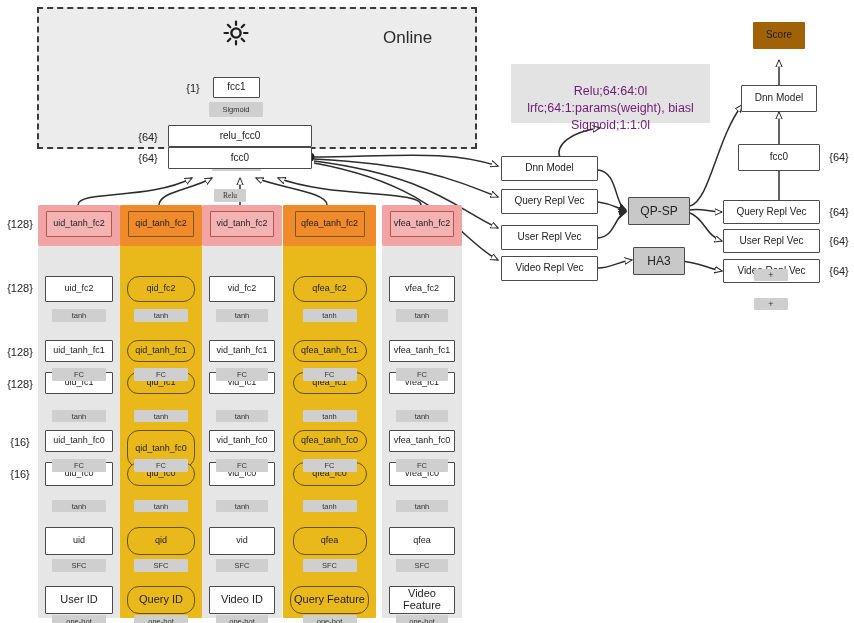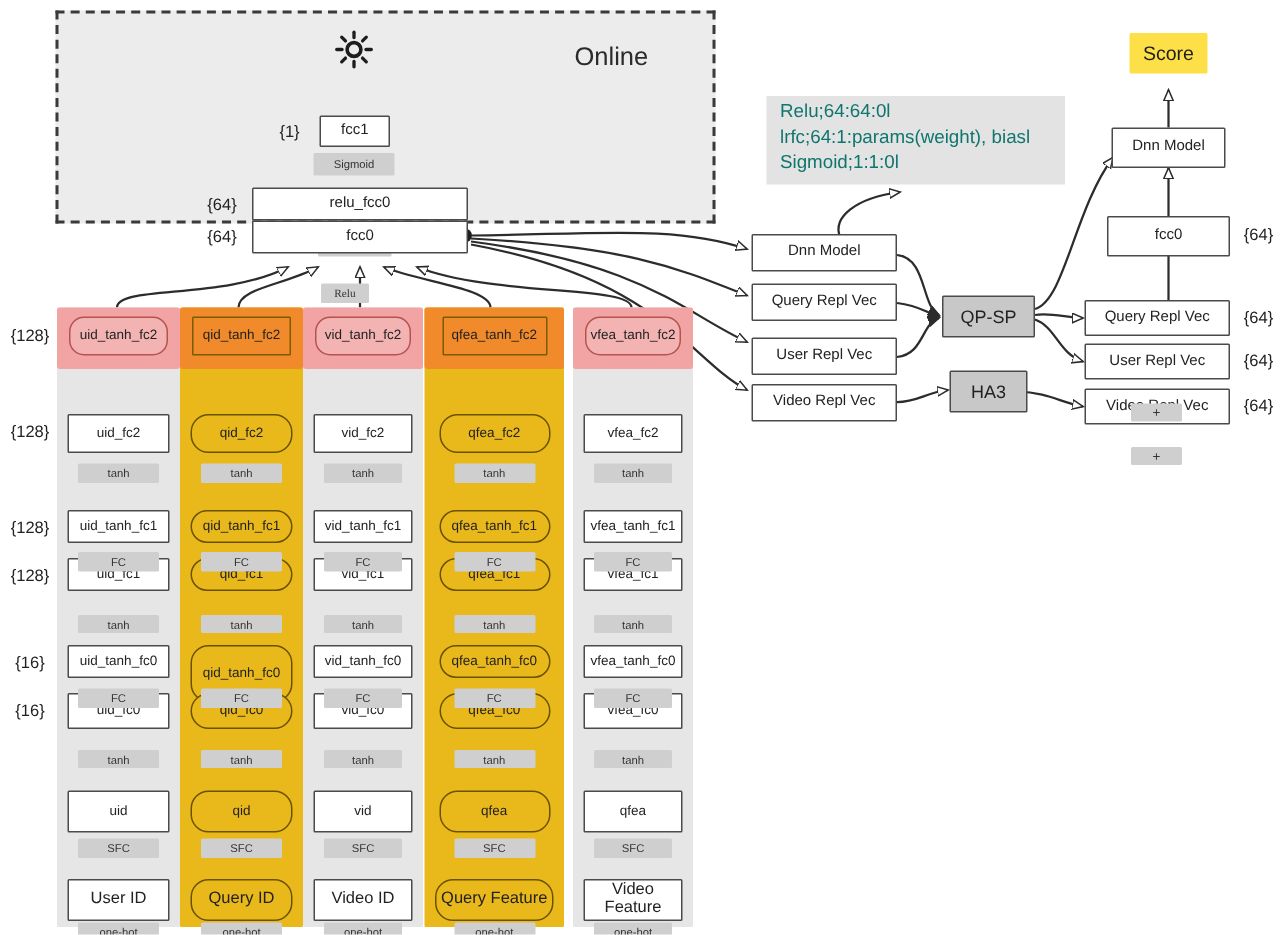--- a/index.html
+++ b/index.html
@@ -27,26 +27,26 @@
        justify-content:center;white-space:nowrap;}
 
   .col-bg{background:#e6e6e6;border-radius:1px;}
   .col-bg.gold{background:#e9b81b;}
 
   .hl{background:#f2a3a3;border-radius:2px;}
   .hl.strong{background:#f08a2a;}
 
   .node.goldline{border-color:#7a5c00;}
   .node.goldfill{background:#e9b81b;border-color:#6b5200;border-radius:12px;}
-  .node.redline{border-color:#b5534f;border-radius:10px;}
-  .node.score{background:#fde047;border:none;color:#1d1d1d;font-size:13px;}
+  .node.redline{border-color:#b5534f;}
+  .node.score{background:#a16207;border:none;color:#1d1d1d;font-size:10px;}
   .node.shade{background:#c8c8c8;border:1.6px solid #4a4a4a;font-size:12px;}
 
   .infobox{background:#e3e3e3;font-size:12.5px;line-height:1.35;
-           padding:2px 9px;color:#0f766e;white-space:pre;}
+           padding:19px 9px;color:#701a75;white-space:pre;text-align:center;}
 
   svg.overlay{position:absolute;left:0;top:0;width:854px;height:623px;
               pointer-events:none;}
 </style>
 </head>
 <body>
 
 <div id="root">
 
   <svg class="overlay" viewBox="0 0 854 623">

